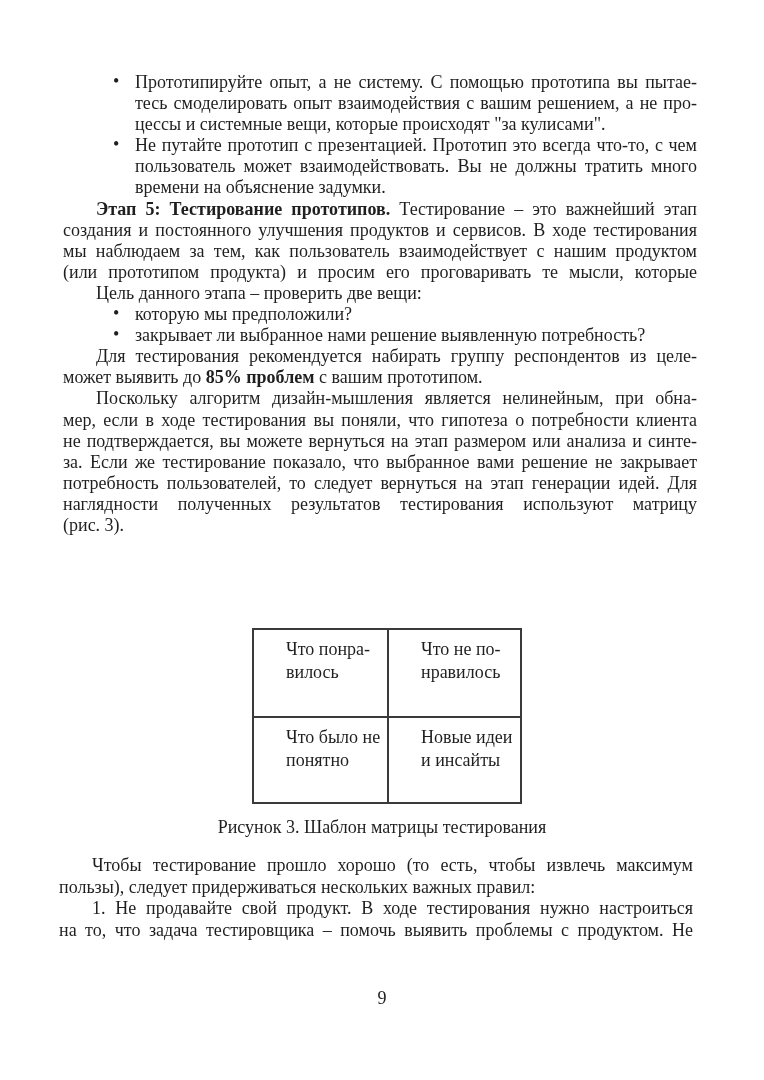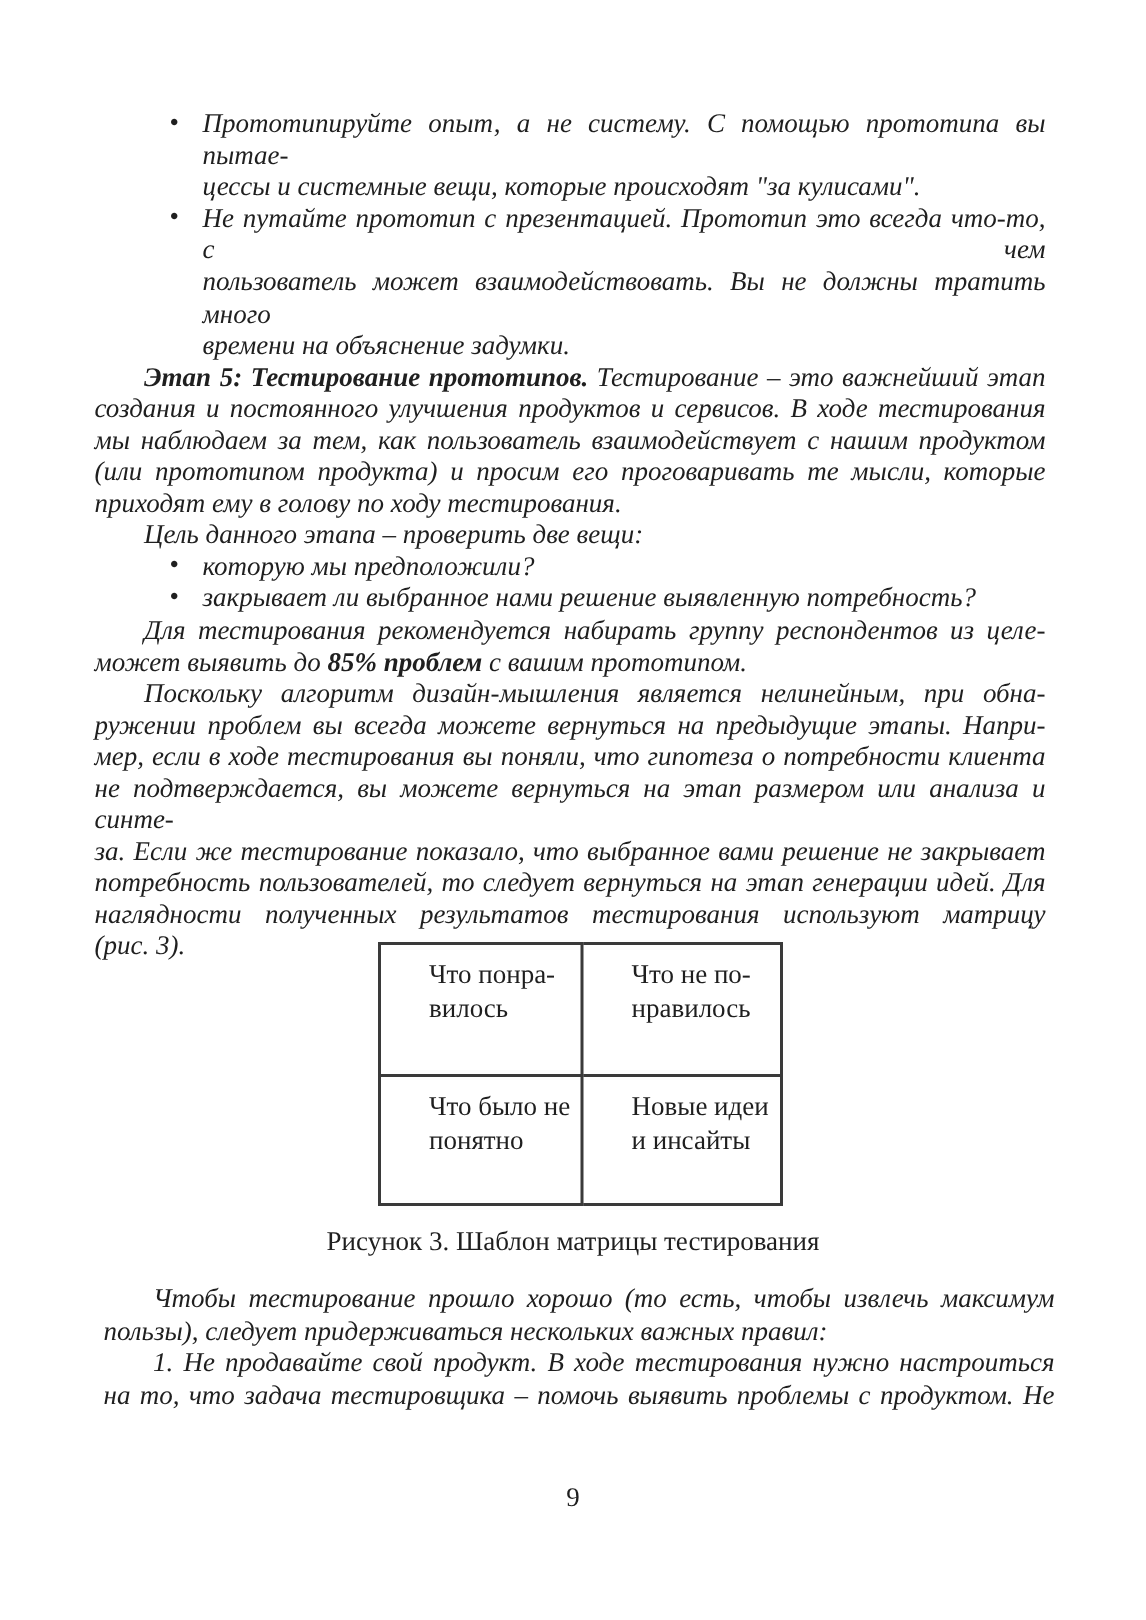--- a/index.html
+++ b/index.html
@@ -9,21 +9,21 @@
     margin:0 auto;
     background:#ffffff;
     font-family:"Liberation Serif","DejaVu Serif",serif;
     color:#1f1f1f;
     overflow:hidden;
   }
   .content {
     position:absolute; left:63px; top:72px; width:634px;
     font-size:18px; line-height:21.1px;
   }
-  .line { white-space:normal;font-style:italic; }
+  .line { white-space:normal; }
   .j { text-align:justify; text-align-last:justify; }
   .l { text-align:center; text-align-last:left; }
   .indent { text-indent:33px; }
   .b { font-weight:bold; }
   .bullet { position:relative; }
   .bullet .lines { padding-left:72px; }
   .bullet .marker { position:absolute; left:50px; top:-1px; }
   .figure-table {
     position:absolute; left:252px; top:628px;
     border-collapse:collapse;
@@ -38,60 +38,60 @@
   }
   .col1 { width:95px; }  
   .col2 { width:93px; }
   .row1 td { height:78px;margin-top:42px; } 
   .row2 td { height:76px;margin-top:32px; }
   .figure-caption {
     position:absolute; left:0; top:816px; width:764px;
     text-align:center; font-size:18px; line-height:22px;
   }
   .bottom-text {
-    position:absolute; left:69px; top:855px; width:634px;
+    position:absolute; left:59px; top:855px; width:634px;
     font-size:18px; line-height:21.6px;
   }
   .page-number {
     position:absolute; left:0; top:988px; width:764px;
     text-align:center; font-size:18px;
   }
 </style>
 </head>
 <body>
 
 <div class="page">
 
   <div class="content">
 
     <div class="bullet">
       <span class="marker">•</span>
       <div class="lines">
         <div class="line j">Прототипируйте опыт, а не систему. С помощью прототипа вы пытае-</div>
+        <div class="line j">тесь смоделировать опыт взаимодействия с вашим решением, а не про-</div>
         <div class="line l">цессы и системные вещи, которые происходят "за кулисами".</div>
       </div>
     </div>
 
     <div class="bullet">
       <span class="marker">•</span>
       <div class="lines">
         <div class="line j">Не путайте прототип с презентацией. Прототип это всегда что-то, с чем</div>
         <div class="line j">пользователь может взаимодействовать. Вы не должны тратить много</div>
         <div class="line l">времени на объяснение задумки.</div>
       </div>
     </div>
 
     <div>
       <div class="line j indent">
         <span class="b">Этап 5: Тестирование прототипов.</span><span> Тестирование – это важнейший этап</span>
       </div>
       <div class="line j">создания и постоянного улучшения продуктов и сервисов. В ходе тестирования</div>
       <div class="line j">мы наблюдаем за тем, как пользователь взаимодействует с нашим продуктом</div>
       <div class="line j">(или прототипом продукта) и просим его проговаривать те мысли, которые</div>
-      <div class="line l">приходят ему в голову по ходу тестирования.</div>
     </div>
 
     <div class="line l indent">Цель данного этапа – проверить две вещи:</div>
 
     <div class="bullet">
       <span class="marker">•</span>
       <div class="lines">
         <div class="line l">которую мы предположили?</div>
       </div>
     </div>
@@ -105,21 +105,20 @@
 
     <div>
       <div class="line j indent">Для тестирования рекомендуется набирать группу респондентов из целе-</div>
       <div class="line l">
         <span>может выявить до </span><span class="b">85% проблем</span><span> с вашим прототипом.</span>
       </div>
     </div>
 
     <div>
       <div class="line j indent">Поскольку алгоритм дизайн-мышления является нелинейным, при обна-</div>
-      <div class="line j">ружении проблем вы всегда можете вернуться на предыдущие этапы. Напри-</div>
       <div class="line j">мер, если в ходе тестирования вы поняли, что гипотеза о потребности клиента</div>
       <div class="line j">не подтверждается, вы можете вернуться на этап размером или анализа и синте-</div>
       <div class="line j">за. Если же тестирование показало, что выбранное вами решение не закрывает</div>
       <div class="line j">потребность пользователей, то следует вернуться на этап генерации идей. Для</div>
       <div class="line j">наглядности полученных результатов тестирования используют матрицу</div>
       <div class="line l">(рис. 3).</div>
     </div>
 
   </div>
 

